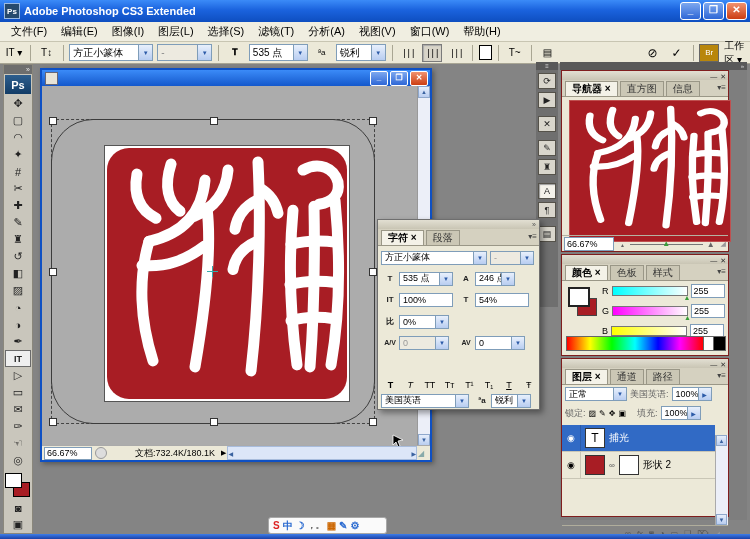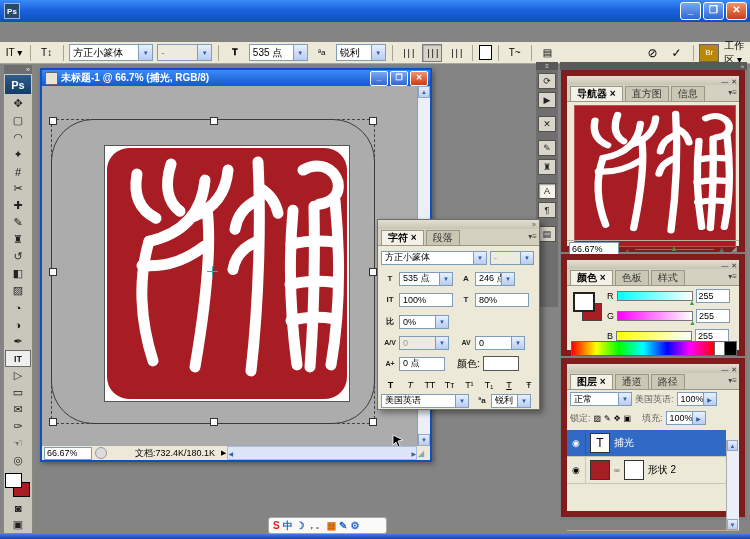--- a/index.html
+++ b/index.html
@@ -88,21 +88,21 @@
   
   #dockstrip{left:536px;top:62px;width:22px;height:245px;background:#6F6F6F;z-index:5;}
   #dockstrip .grip{height:8px;background:#585858;color:#ddd;font-size:6px;text-align:center;line-height:8px;}
   .dicon{width:18px;height:16px;margin:3px auto 0;background:#D9D6CC;border:1px solid #55524a;box-sizing:border-box;
     display:flex;align-items:center;justify-content:center;font-size:9px;color:#222;}
   .dicon.active{background:#F4F2EA;box-shadow:inset 1px 1px 1px #999;}
   .dgap{height:5px;}
   
   #rightdock{left:560px;top:62px;width:187px;height:458px;background:#7E7E7E;}
   #rightdock .dockhead{height:8px;background:#595959;color:#ddd;font-size:6px;text-align:right;line-height:8px;padding-right:3px;}
-  .pgroup{position:absolute;left:1px;right:2px;background:#ECE9D8;border:6px solid #7f1d1d;box-sizing:border-box;}
+  .pgroup{position:absolute;left:1px;right:18px;background:#ECE9D8;border:1px solid #7f1d1d;box-sizing:border-box;}
   .pbody{position:relative;font-size:10px;}
   
   #navthumb{position:absolute;left:7px;top:3px;width:160px;height:140px;background:#A81D24;border:1px solid #C05050;}
   #navbar{position:absolute;left:0;bottom:0;right:0;height:16px;border-top:1px solid #b5b2a2;display:flex;align-items:center;}
   #navzoom{width:46px;height:12px;background:#fff;border:1px solid #7F9DB9;font-size:9px;padding-left:2px;line-height:12px;margin-left:2px;}
   #navslider{position:relative;flex:1;height:12px;margin:0 4px;}
   #navslider .track{position:absolute;left:12px;right:14px;top:6px;height:1px;background:#777;}
   #navslider .thumb{position:absolute;left:45%;top:1px;color:#3A9D3A;font-size:8px;}
   .mtn{position:absolute;color:#666;}
   
@@ -157,27 +157,40 @@
       <path d="M184,172 C198,168 213,168 227,170"></path>
       <path d="M207,58 C208,110 207,166 203,218"></path>
     </g>
   </defs>
 </svg>
 
 <div id="screen">
 
   <div class="abs" id="titlebar">
     <span class="appicon">Ps</span>
+    <span>Adobe Photoshop CS3 Extended</span>
     <span class="winbtns">
       <span class="wbtn">_</span>
       <span class="wbtn">❐</span>
       <span class="wbtn close">✕</span>
     </span>
   </div>
 
+  <div class="abs" id="menubar">
+    <span class="menu-item">文件(F)</span>
+    <span class="menu-item">编辑(E)</span>
+    <span class="menu-item">图像(I)</span>
+    <span class="menu-item">图层(L)</span>
+    <span class="menu-item">选择(S)</span>
+    <span class="menu-item">滤镜(T)</span>
+    <span class="menu-item">分析(A)</span>
+    <span class="menu-item">视图(V)</span>
+    <span class="menu-item">窗口(W)</span>
+    <span class="menu-item">帮助(H)</span>
+  </div>
 
   <div class="abs" id="optionsbar">
     <span class="tbtn"><span>IT</span>&nbsp;▾</span>
     <span class="sep"></span>
     <span class="tbtn">T↕</span>
     <span class="sep"></span>
     <span class="combo" style="width:96px">
         <span>方正小篆体</span>
         <span class="dd">▼</span>
       </span>
@@ -243,21 +256,20 @@
       <div id="fg-swatch"></div>
       <div id="bg-swatch"></div>
     </div>
     <div class="tool">◙</div>
     <div class="tool">▣</div>
   </div>
 
   <div class="abs" id="docwin">
     <div id="doctitle">
       <span class="docicon"></span>
-      <span>未标题-1 @ 66.7% (捕光, RGB/8)</span>
       <span class="winbtns" style="gap:2px;padding-right:2px">
         <span class="dwbtn">_</span>
         <span class="dwbtn">❐</span>
         <span class="dwbtn close">✕</span>
       </span>
     </div>
     <div id="doccontent">
       <div id="canvas">
         <div id="seal">
           <svg class="seal-svg" viewBox="0 0 240 250" preserveAspectRatio="none">
@@ -328,49 +340,41 @@
             <span class="dd">▼</span>
           </span>
       </div>
       <div class="crow" style="left:3px;top:45px;width:155px">
         <span class="cico">IT</span>
         <span class="cbox" style="width:54px">
             <span>100%</span>
           </span>
         <span class="cico" style="margin-left:4px;font-weight:bold">T</span>
         <span class="cbox" style="width:54px">
-            <span>80%</span>
+            <span>54%</span>
           </span>
       </div>
       <div class="crow" style="left:3px;top:67px;width:155px">
         <span class="cico">比</span>
         <span class="cbox" style="width:50px">
             <span>0%</span>
             <span class="dd">▼</span>
           </span>
       </div>
       <div class="crow" style="left:3px;top:88px;width:155px">
         <span class="cico" style="font-size:7px">A/V</span>
         <span class="cbox disabled" style="width:50px">
             <span>0</span>
             <span class="dd">▼</span>
           </span>
         <span class="cico" style="margin-left:8px;font-size:7px">AV</span>
         <span class="cbox" style="width:50px">
             <span>0</span>
             <span class="dd">▼</span>
           </span>
-      </div>
-      <div class="crow" style="left:3px;top:109px;width:155px">
-        <span class="cico" style="font-size:7px">A+</span>
-        <span class="cbox" style="width:46px">
-            <span>0 点</span>
-          </span>
-        <span style="margin-left:12px;font-size:10px">颜色:</span>
-        <span style="width:34px;height:13px;background:#fff;border:1px solid #555;margin-left:3px"></span>
       </div>
       <div class="crow" style="left:4px;top:130px;width:155px;gap:3px">
         <span class="fauxbtn" style="font-weight:bold">T</span>
         <span class="fauxbtn" style="font-style:italic">T</span>
         <span class="fauxbtn">TT</span>
         <span class="fauxbtn">Tт</span>
         <span class="fauxbtn">T¹</span>
         <span class="fauxbtn">T₁</span>
         <span class="fauxbtn" style="text-decoration:underline">T</span>
         <span class="fauxbtn">Ŧ</span>

